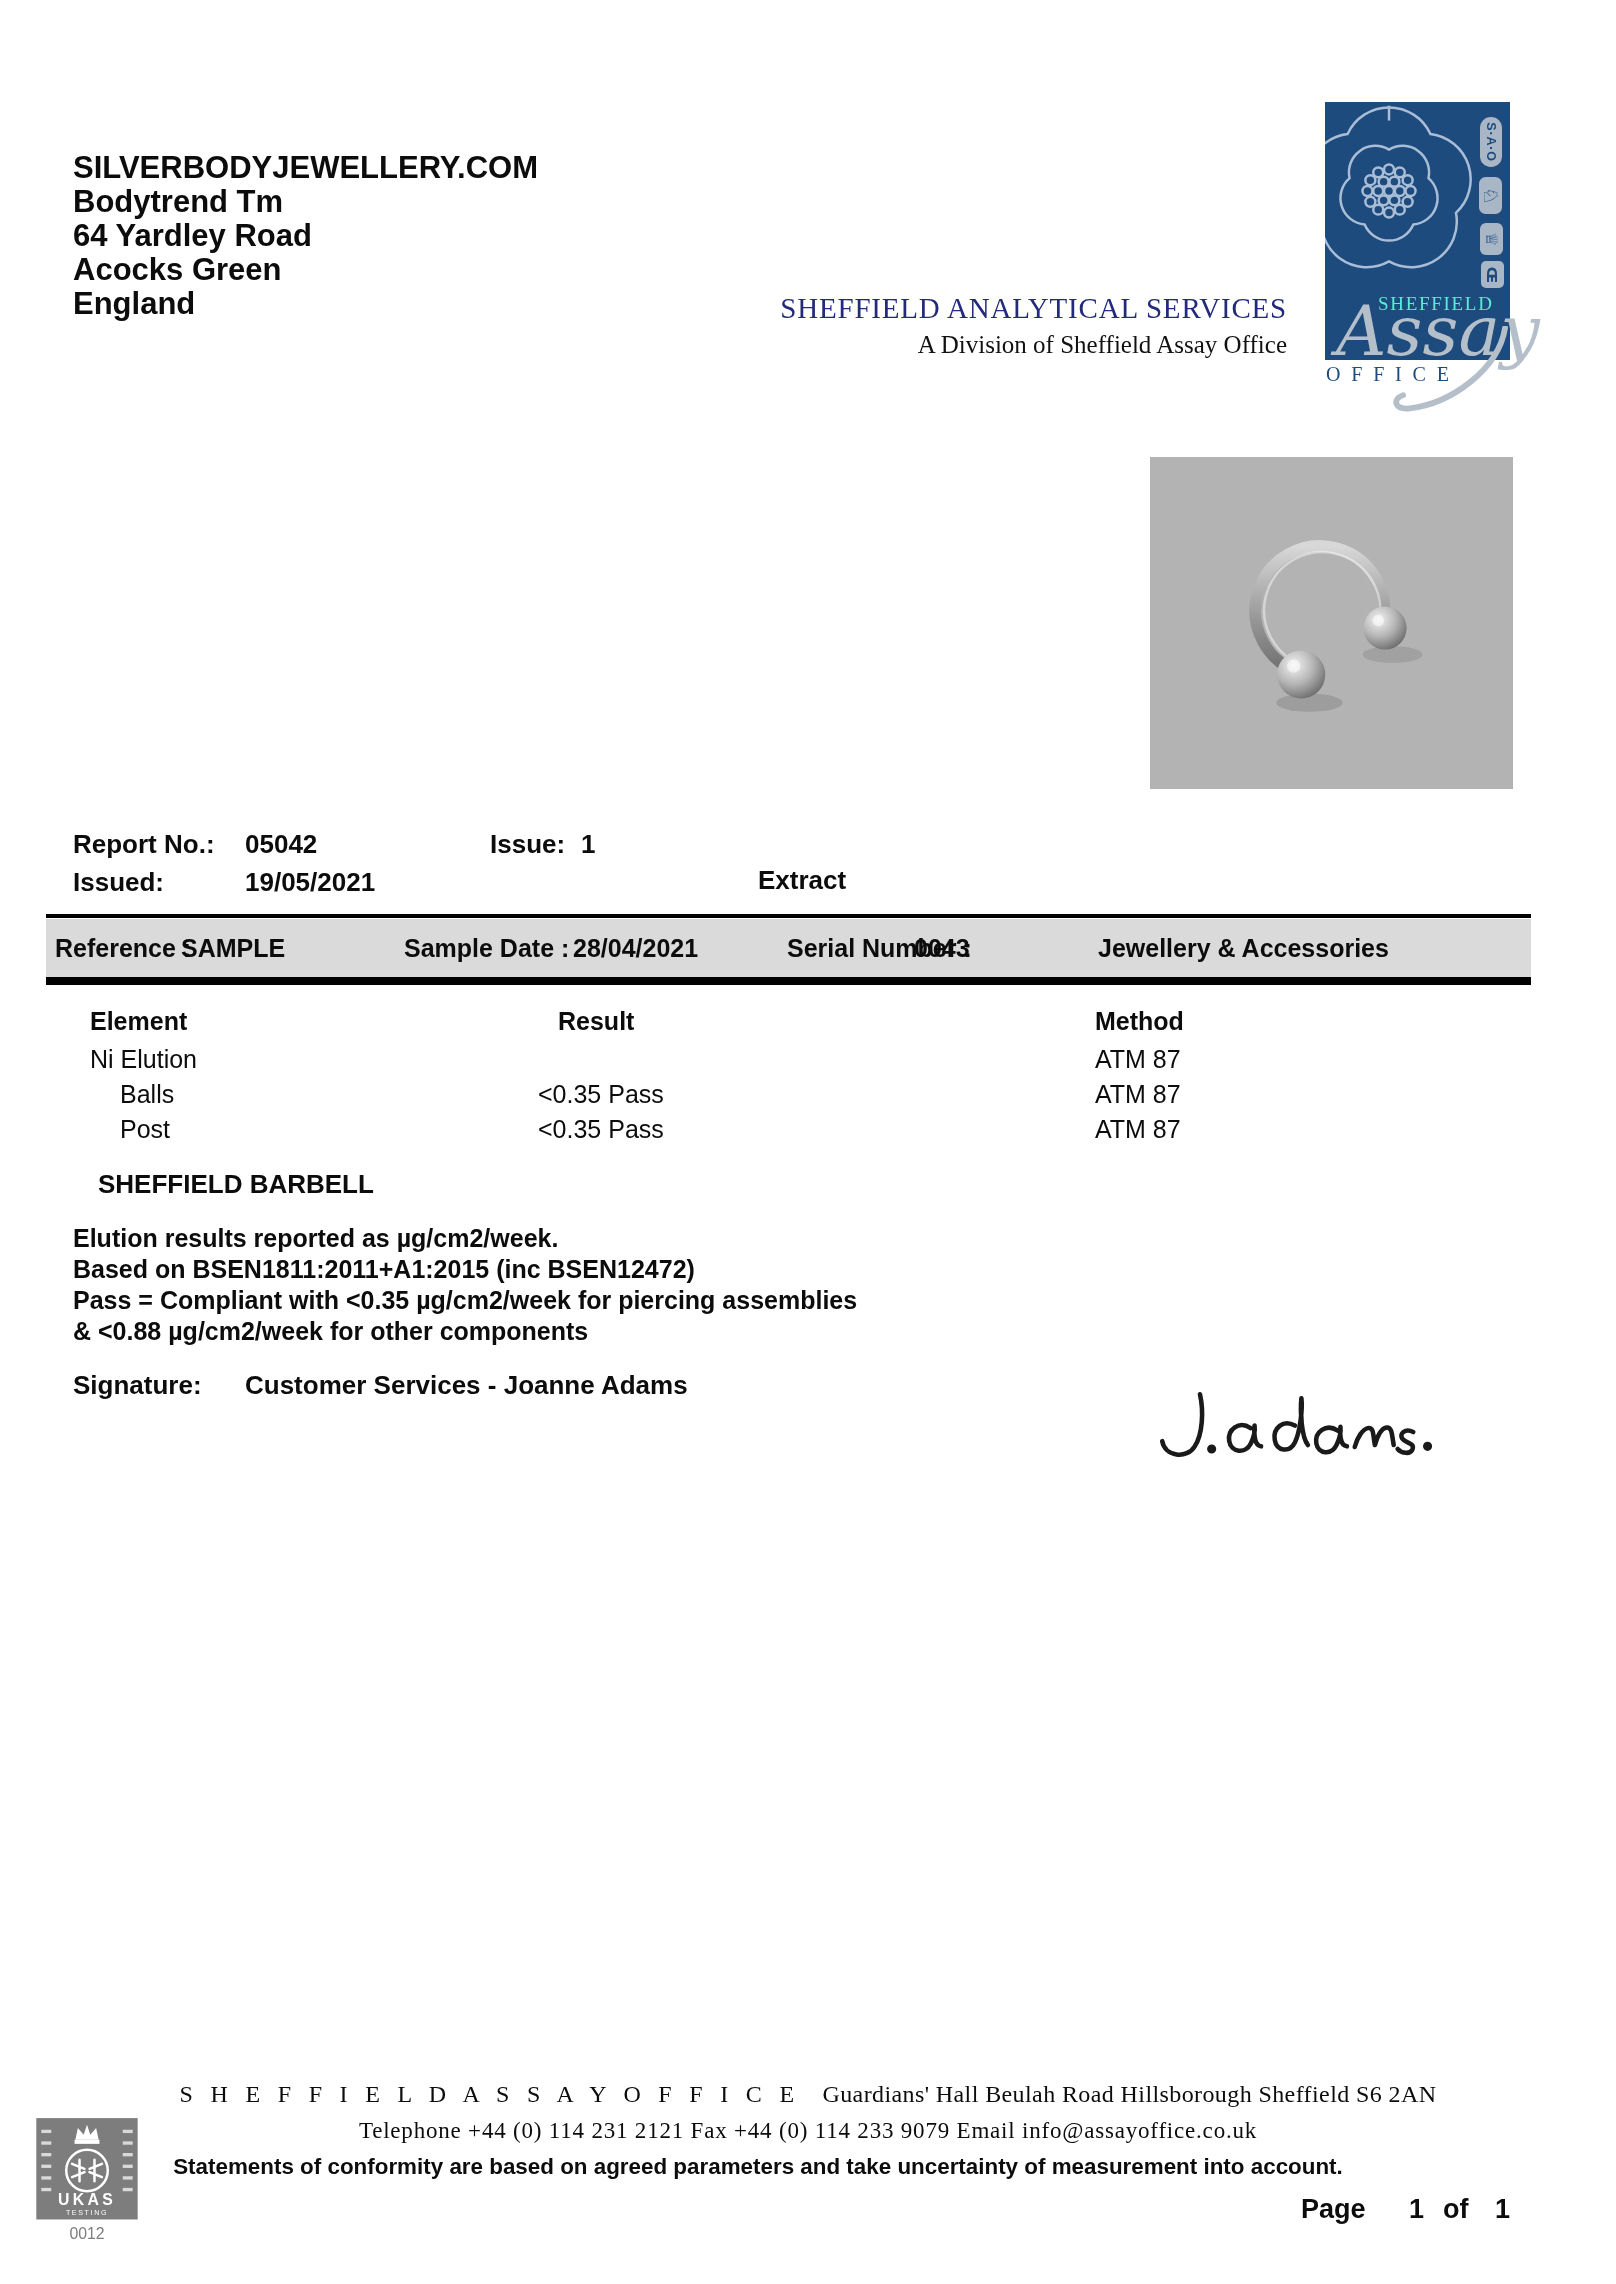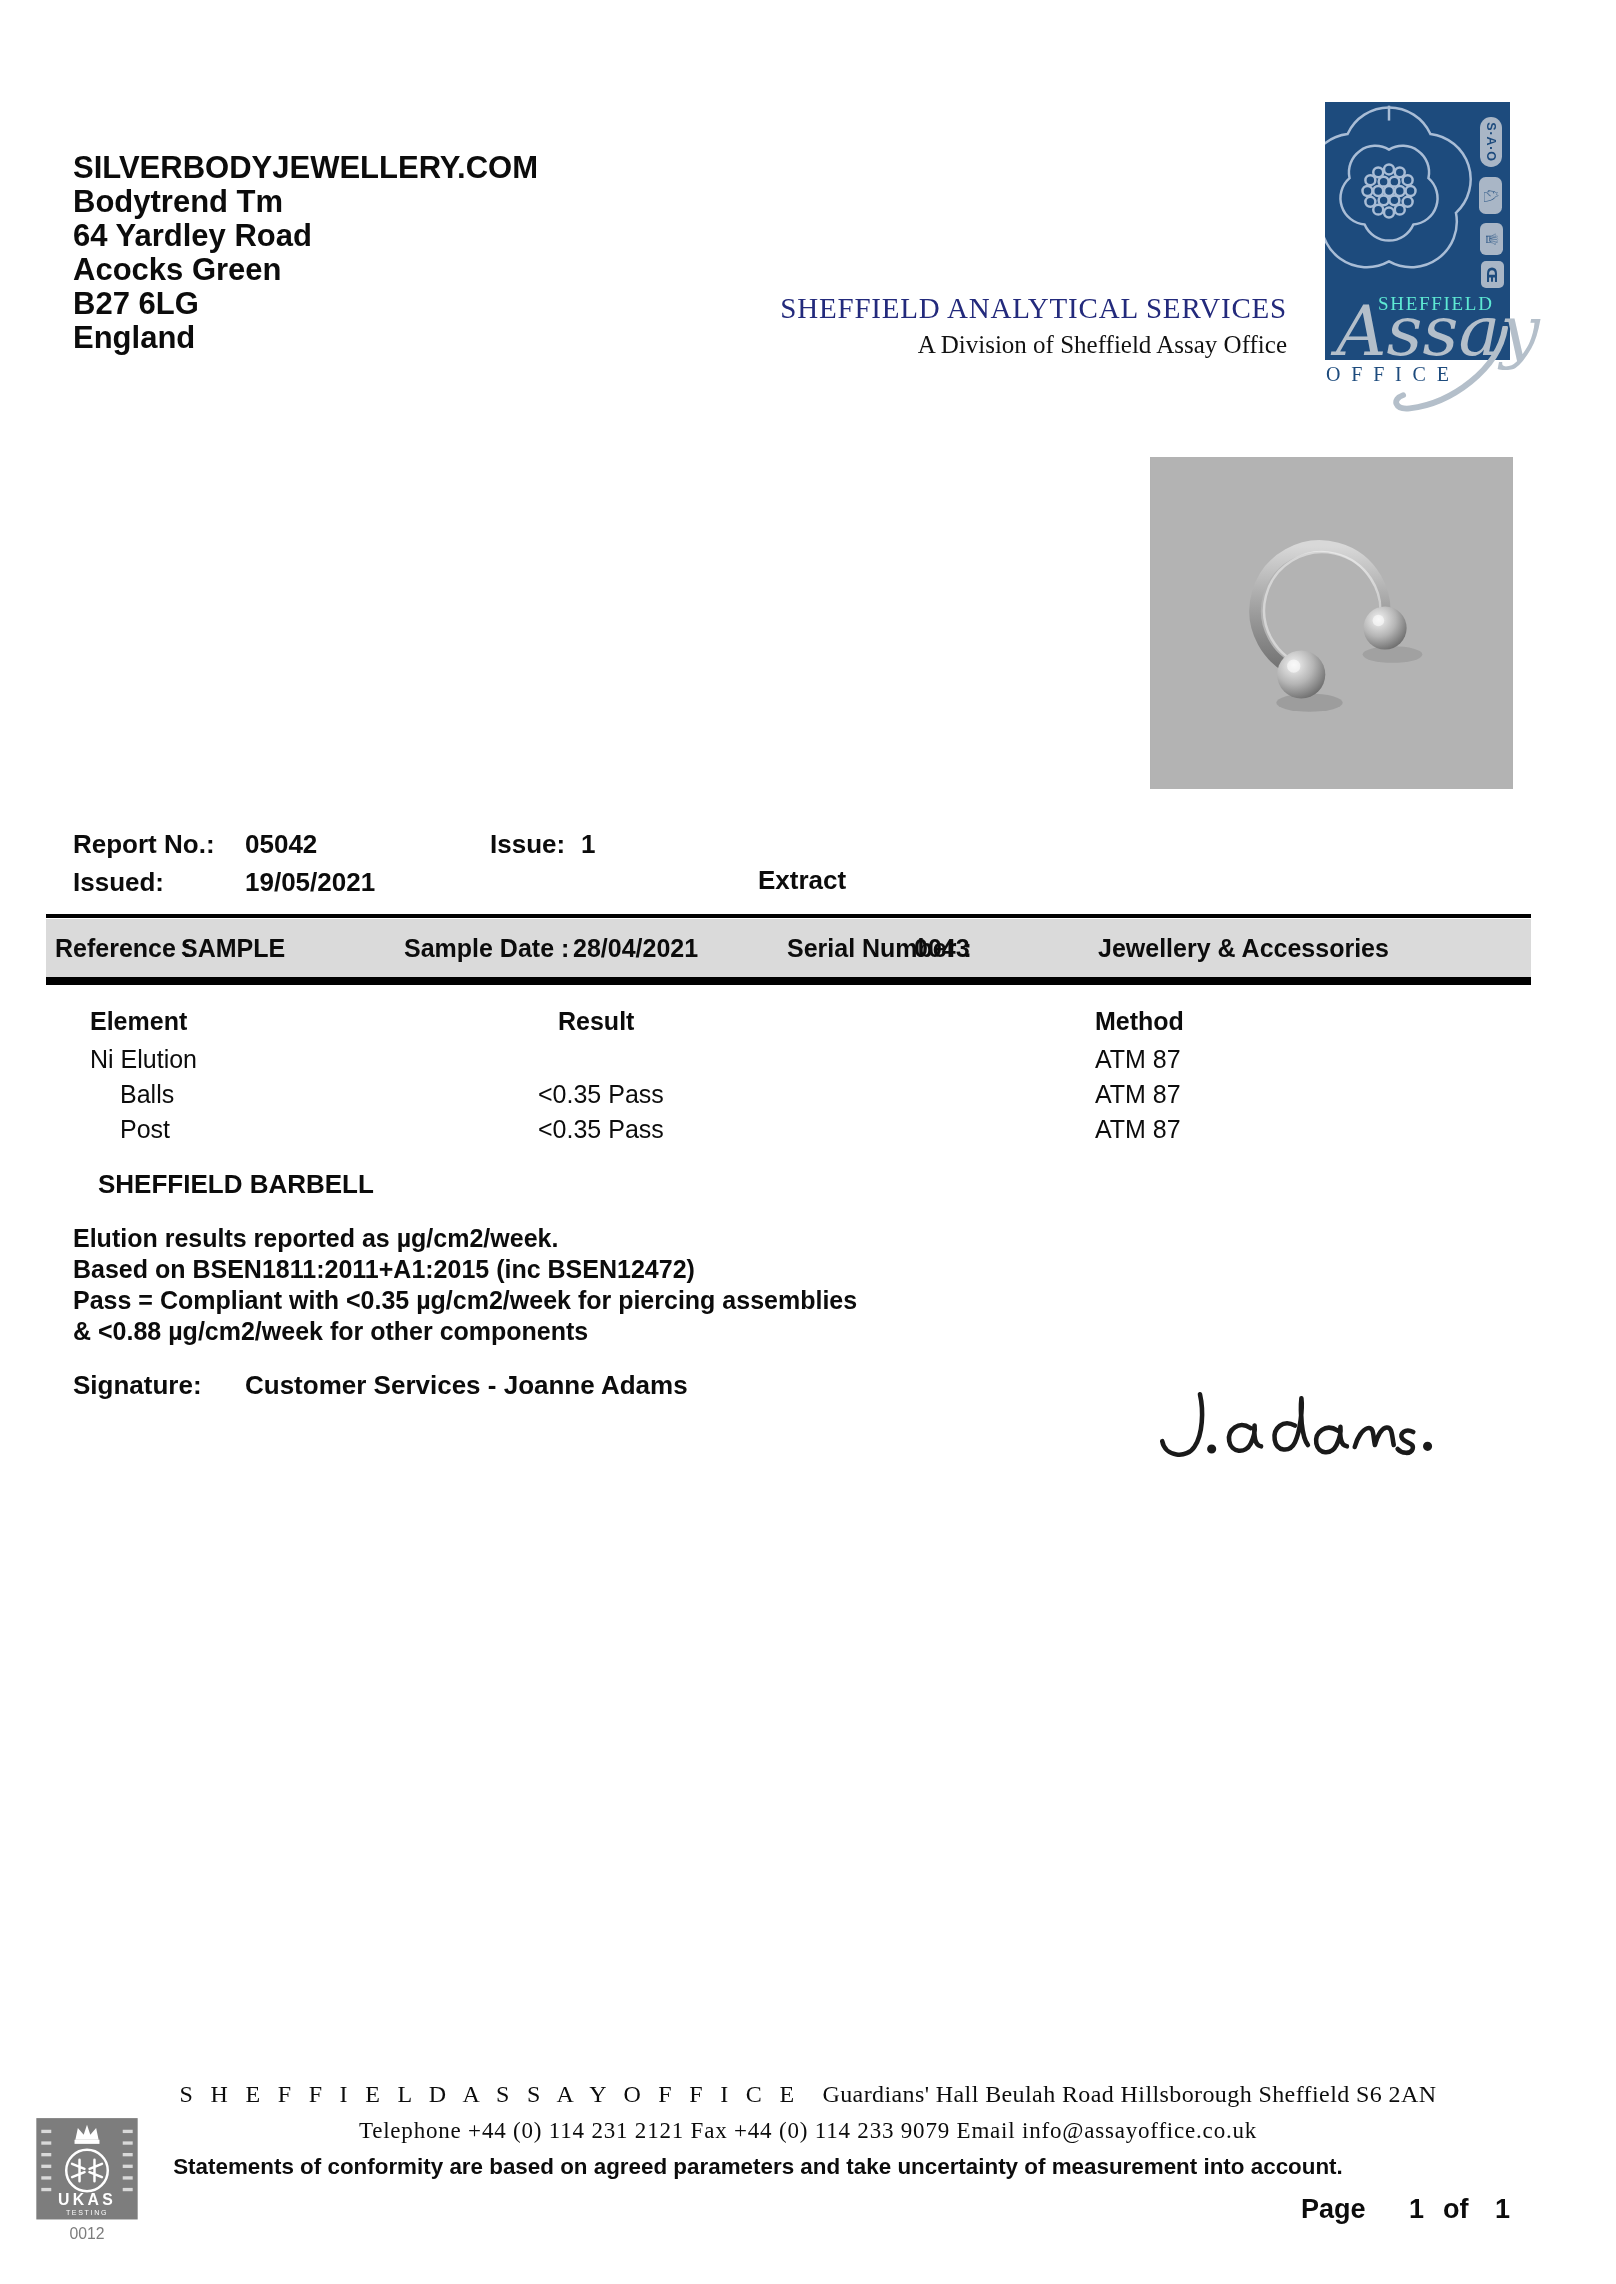--- a/index.html
+++ b/index.html
@@ -69,21 +69,20 @@
   .ukas{left:33px;top:2118px;}
 </style>
 </head>
 <body>
 
 <div class="abs address">
   <div>SILVERBODYJEWELLERY.COM</div>
   <div>Bodytrend Tm</div>
   <div>64 Yardley Road</div>
   <div>Acocks Green</div>
-  <div>B27 6LG</div>
   <div>England</div>
 </div>
 
 <div class="abs lab-header">
   <div class="lab-title">SHEFFIELD ANALYTICAL SERVICES</div>
   <div class="lab-subtitle">A Division of Sheffield Assay Office</div>
 </div>
 
 <div class="abs logo-box">
   <svg width="174" height="174" viewBox="-105 -105 210 210" style="position:absolute;left:-23px;top:1.7px;">

